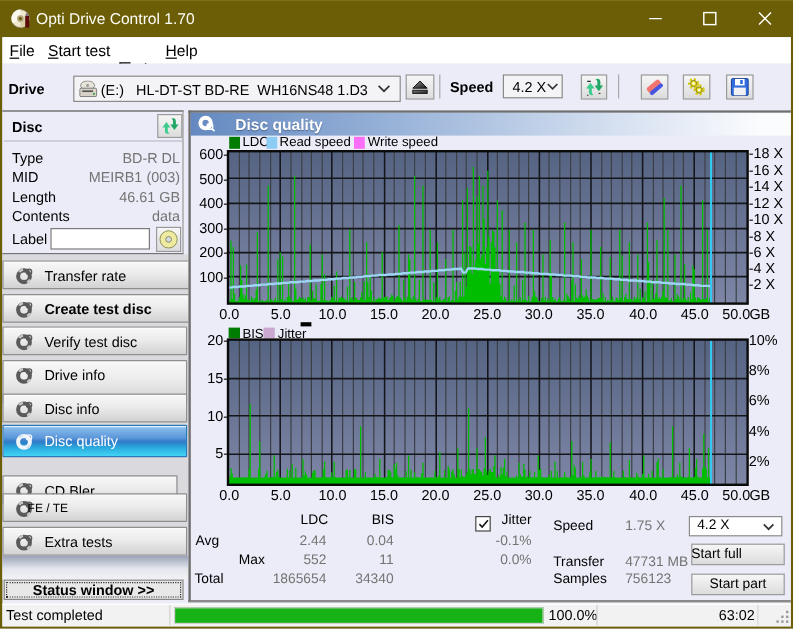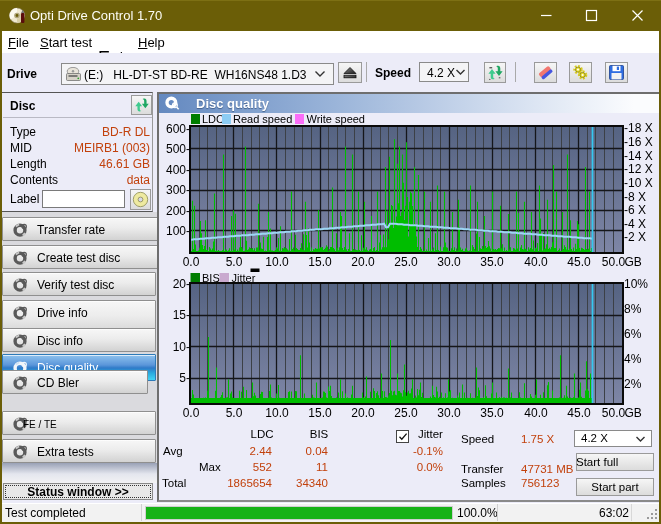--- a/index.html
+++ b/index.html
@@ -1,20 +1,20 @@
 <!DOCTYPE html>
 <html><head>
 <meta charset="utf-8">
 <style>
   * { margin:0; padding:0; box-sizing:border-box; }
   html,body { width:661px; height:524px; overflow:hidden; }
   body { font-family:"Liberation Sans", sans-serif; position:relative; background:#ECECF8; }
   .abs { position:absolute; }
   .b { font-weight:bold; }
-  .blue { color:#c2410c; }
+  .blue { color:#737373; }
   .t12 { font-size:12px; line-height:14px; }
   .t11 { font-size:11px; line-height:13px; }
   .ts { font-size:11.5px; line-height:13px; }
   .r { text-align:right; }
   .btn3d { background:linear-gradient(#f6f6f6,#dcdcdc); border:1px solid #9a9a9a; }
 </style>
 </head>
 <body>
 
 <div class="abs" style="left:0;top:0;width:661px;height:524px;background:#6B5E07;"></div>
@@ -145,21 +145,21 @@
 <div class="abs" style="left:2px;top:463px;width:155px;height:20px;background:linear-gradient(#99a1b6,#e4e6ee 55%,#f2f2f4);"></div>
 <div class="abs" style="left:2px;top:217.0px;width:185px;height:24px;background:linear-gradient(#f7f7f7 0%,#ececec 45%,#d2d2d2 100%);border:1px solid #8f8f8f;border-radius:1px;box-shadow:inset 0 1px 0 rgba(255,255,255,0.7);">
     <svg style="position:absolute;left:9px;top:4px;" width="17" height="17" viewBox="0 0 17 17">
   <path d="M8 1.6 A6.6 6.6 0 1 0 8 14.8 A6.6 6.6 0 1 0 8 1.6 Z M8 5.0 A3.2 3.2 0 1 1 8 11.4 A3.2 3.2 0 1 1 8 5.0 Z" fill="#5a5a5a" fill-rule="evenodd"></path>
   <path d="M3.2 4 A6.6 6.6 0 0 1 7 1.7 L7.4 3.6 A4.6 4.6 0 0 0 4.8 5.2 Z" fill="#c9c9c9"></path>
   <path d="M13.9 11.4 A6.6 6.6 0 0 1 11 14.2 L10.2 12.4 A4.6 4.6 0 0 0 12.2 10.6 Z" fill="#c9c9c9"></path>
   <circle cx="12.2" cy="4.6" r="2.2" fill="none" stroke="#5a5a5a" stroke-width="1.1"></circle>
 </svg>
     <div style="position:absolute;left:34px;top:6.0px;font-size:12px;color:#000;line-height:13px;">Transfer rate</div>
   </div>
-<div class="abs" style="left:2px;top:244.7px;width:180px;height:24px;background:linear-gradient(#f7f7f7 0%,#ececec 45%,#d2d2d2 100%);border:1px solid #8f8f8f;border-radius:1px;box-shadow:inset 0 1px 0 rgba(255,255,255,0.7);">
+<div class="abs" style="left:2px;top:244.7px;width:180px;height:24px;background:linear-gradient(#f7f7f7 0%,#ececec 45%,#d2d2d2 100%);border:1px solid #8f8f8f;border-radius:1px;box-shadow:inset 0 1px 0 rgba(255,255,255,0.7);font-weight:bold;">
     <svg style="position:absolute;left:9px;top:4px;" width="17" height="17" viewBox="0 0 17 17">
   <path d="M8 1.6 A6.6 6.6 0 1 0 8 14.8 A6.6 6.6 0 1 0 8 1.6 Z M8 5.0 A3.2 3.2 0 1 1 8 11.4 A3.2 3.2 0 1 1 8 5.0 Z" fill="#5a5a5a" fill-rule="evenodd"></path>
   <path d="M3.2 4 A6.6 6.6 0 0 1 7 1.7 L7.4 3.6 A4.6 4.6 0 0 0 4.8 5.2 Z" fill="#c9c9c9"></path>
   <path d="M13.9 11.4 A6.6 6.6 0 0 1 11 14.2 L10.2 12.4 A4.6 4.6 0 0 0 12.2 10.6 Z" fill="#c9c9c9"></path>
   <circle cx="12.2" cy="4.6" r="2.2" fill="none" stroke="#5a5a5a" stroke-width="1.1"></circle>
 </svg>
     <div style="position:absolute;left:34px;top:6.0px;font-size:12px;color:#000;line-height:13px;">Create test disc</div>
   </div>
 <div class="abs" style="left:2px;top:272.4px;width:154px;height:24px;background:linear-gradient(#f7f7f7 0%,#ececec 45%,#d2d2d2 100%);border:1px solid #8f8f8f;border-radius:1px;box-shadow:inset 0 1px 0 rgba(255,255,255,0.7);">
     <svg style="position:absolute;left:9px;top:4px;" width="17" height="17" viewBox="0 0 17 17">
@@ -190,21 +190,21 @@
   </div>
 <div class="abs" style="left:2px;top:353.5px;width:154px;height:27.5px;background:linear-gradient(#8ec2ee 0%,#5b96da 40%,#2f7ac8 52%,#2aaade 72%,#42d4f4 100%);border:1px solid #2d7ab8;border-radius:1px;box-shadow:inset 0 1px 0 rgba(255,255,255,0.7);">
     <svg style="position:absolute;left:9px;top:5px;" width="17" height="17" viewBox="0 0 17 17">
   <path d="M8 1.6 A6.6 6.6 0 1 0 8 14.8 A6.6 6.6 0 1 0 8 1.6 Z M8 5.0 A3.2 3.2 0 1 1 8 11.4 A3.2 3.2 0 1 1 8 5.0 Z" fill="#f2f6fa" fill-rule="evenodd"></path>
   <path d="M3.2 4 A6.6 6.6 0 0 1 7 1.7 L7.4 3.6 A4.6 4.6 0 0 0 4.8 5.2 Z" fill="#cfe2f4"></path>
   <path d="M13.9 11.4 A6.6 6.6 0 0 1 11 14.2 L10.2 12.4 A4.6 4.6 0 0 0 12.2 10.6 Z" fill="#cfe2f4"></path>
   <circle cx="12.2" cy="4.6" r="2.2" fill="none" stroke="#f2f6fa" stroke-width="1.1"></circle>
 </svg>
     <div style="position:absolute;left:34px;top:7.8px;font-size:12px;color:#fff;line-height:13px;">Disc quality</div>
   </div>
-<div class="abs" style="left:2px;top:370px;width:146px;height:24px;background:linear-gradient(#f7f7f7 0%,#ececec 45%,#d2d2d2 100%);border:1px solid #8f8f8f;border-radius:1px;box-shadow:inset 0 1px 0 rgba(255,255,255,0.7);">
+<div class="abs" style="left:2px;top:396px;width:146px;height:24px;background:linear-gradient(#f7f7f7 0%,#ececec 45%,#d2d2d2 100%);border:1px solid #8f8f8f;border-radius:1px;box-shadow:inset 0 1px 0 rgba(255,255,255,0.7);">
     <svg style="position:absolute;left:9px;top:4px;" width="17" height="17" viewBox="0 0 17 17">
   <path d="M8 1.6 A6.6 6.6 0 1 0 8 14.8 A6.6 6.6 0 1 0 8 1.6 Z M8 5.0 A3.2 3.2 0 1 1 8 11.4 A3.2 3.2 0 1 1 8 5.0 Z" fill="#5a5a5a" fill-rule="evenodd"></path>
   <path d="M3.2 4 A6.6 6.6 0 0 1 7 1.7 L7.4 3.6 A4.6 4.6 0 0 0 4.8 5.2 Z" fill="#c9c9c9"></path>
   <path d="M13.9 11.4 A6.6 6.6 0 0 1 11 14.2 L10.2 12.4 A4.6 4.6 0 0 0 12.2 10.6 Z" fill="#c9c9c9"></path>
   <circle cx="12.2" cy="4.6" r="2.2" fill="none" stroke="#5a5a5a" stroke-width="1.1"></circle>
 </svg>
     <div style="position:absolute;left:34px;top:6.0px;font-size:12px;color:#000;line-height:13px;">CD Bler</div>
   </div>
 <div class="abs" style="left:2px;top:410.9px;width:154px;height:24px;background:linear-gradient(#f7f7f7 0%,#ececec 45%,#d2d2d2 100%);border:1px solid #8f8f8f;border-radius:1px;box-shadow:inset 0 1px 0 rgba(255,255,255,0.7);">
     <svg style="position:absolute;left:9px;top:4px;" width="17" height="17" viewBox="0 0 17 17">

